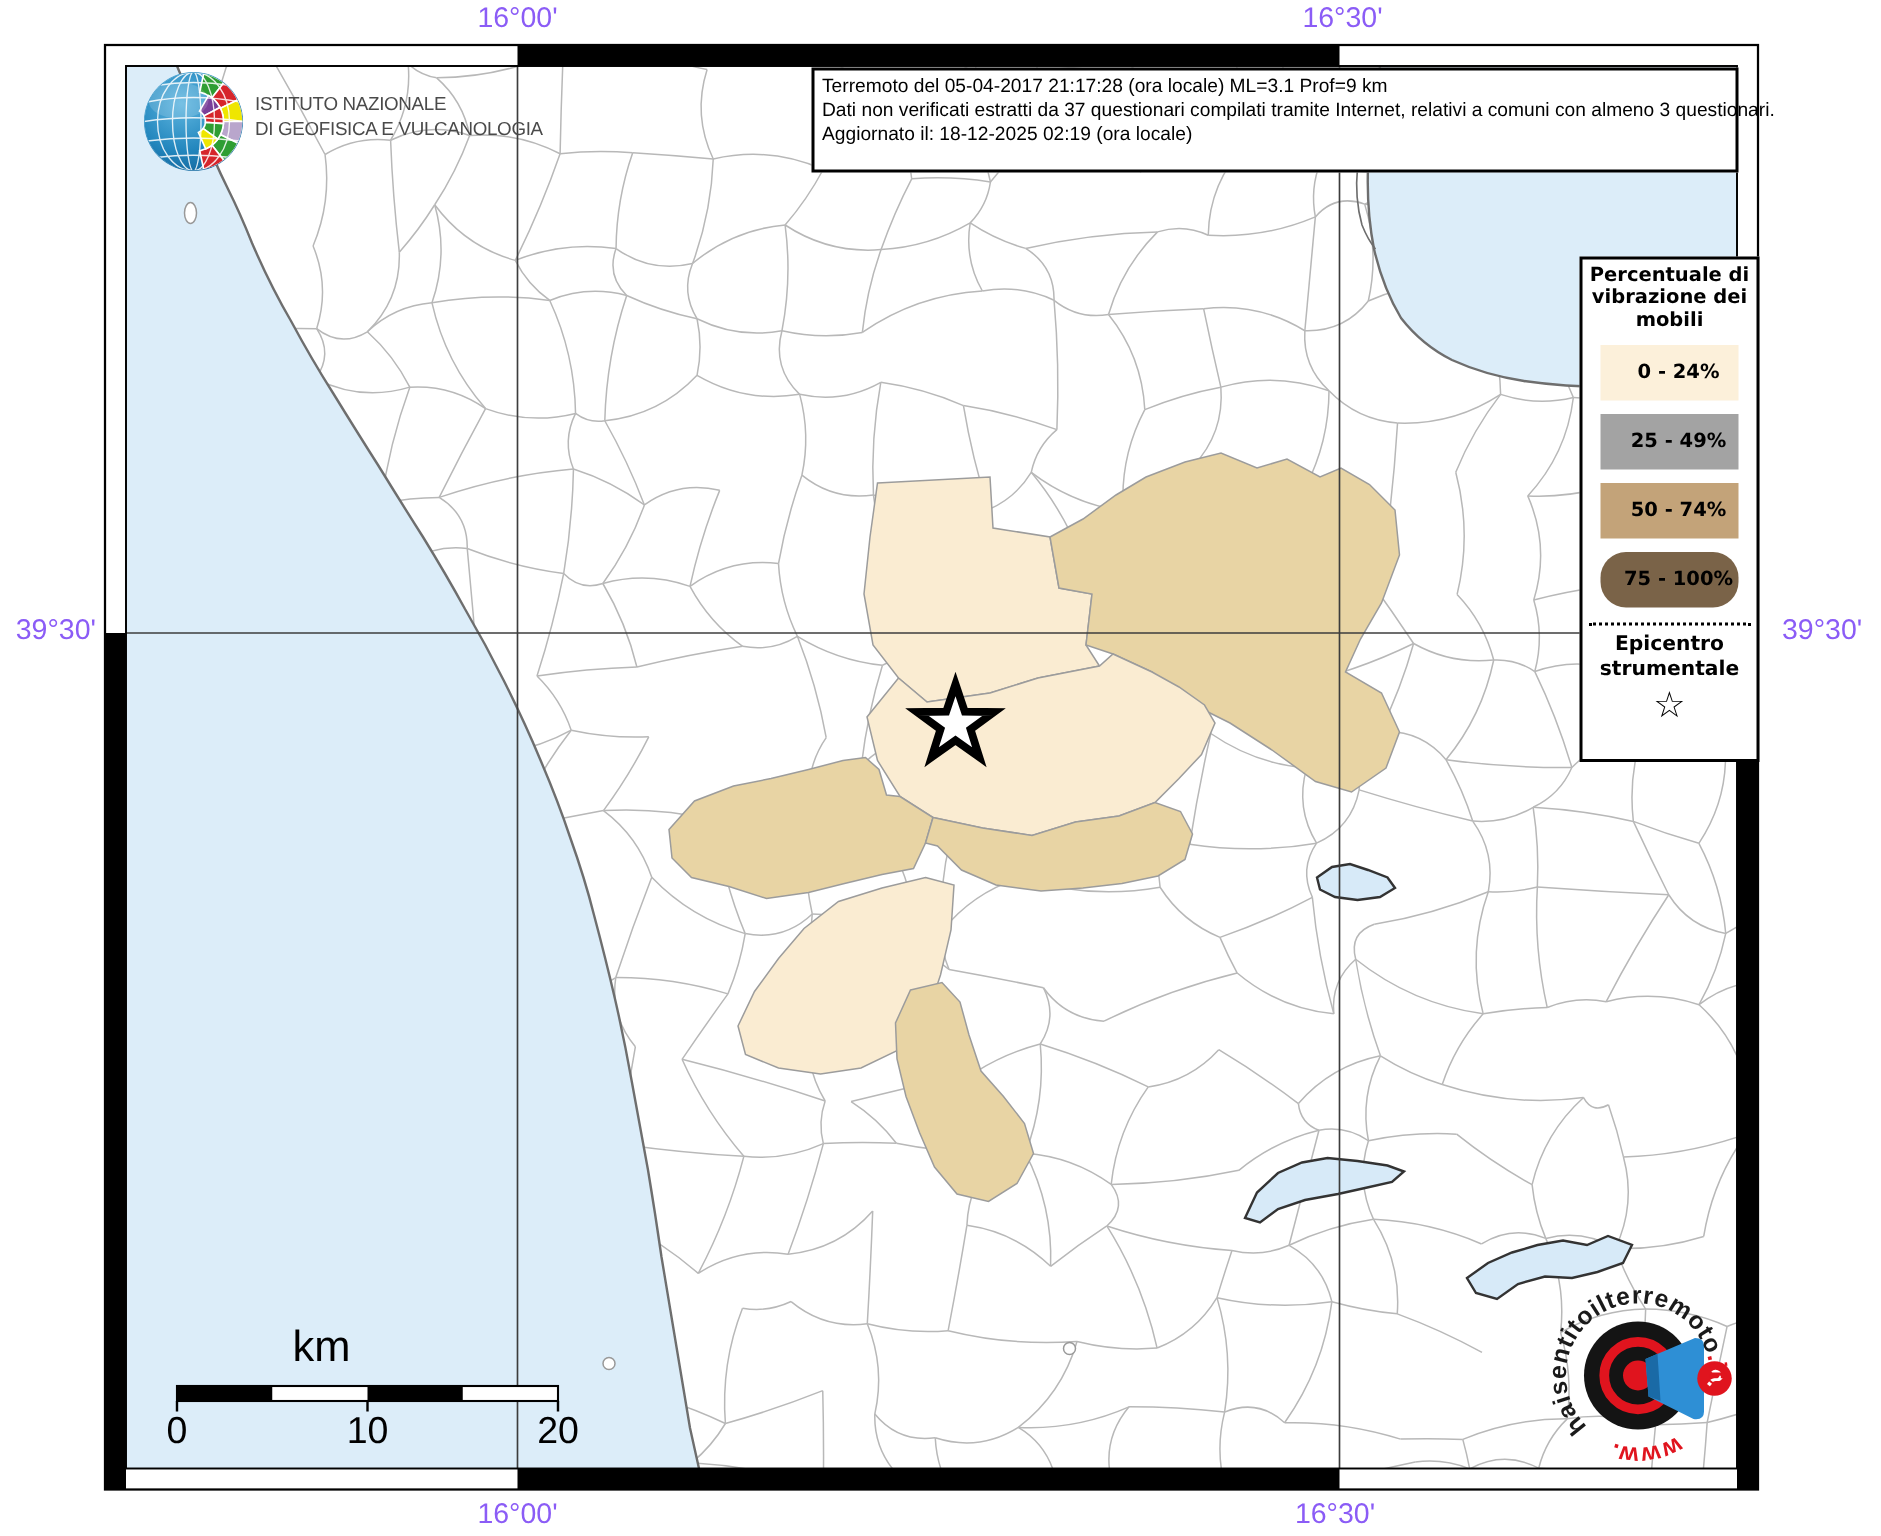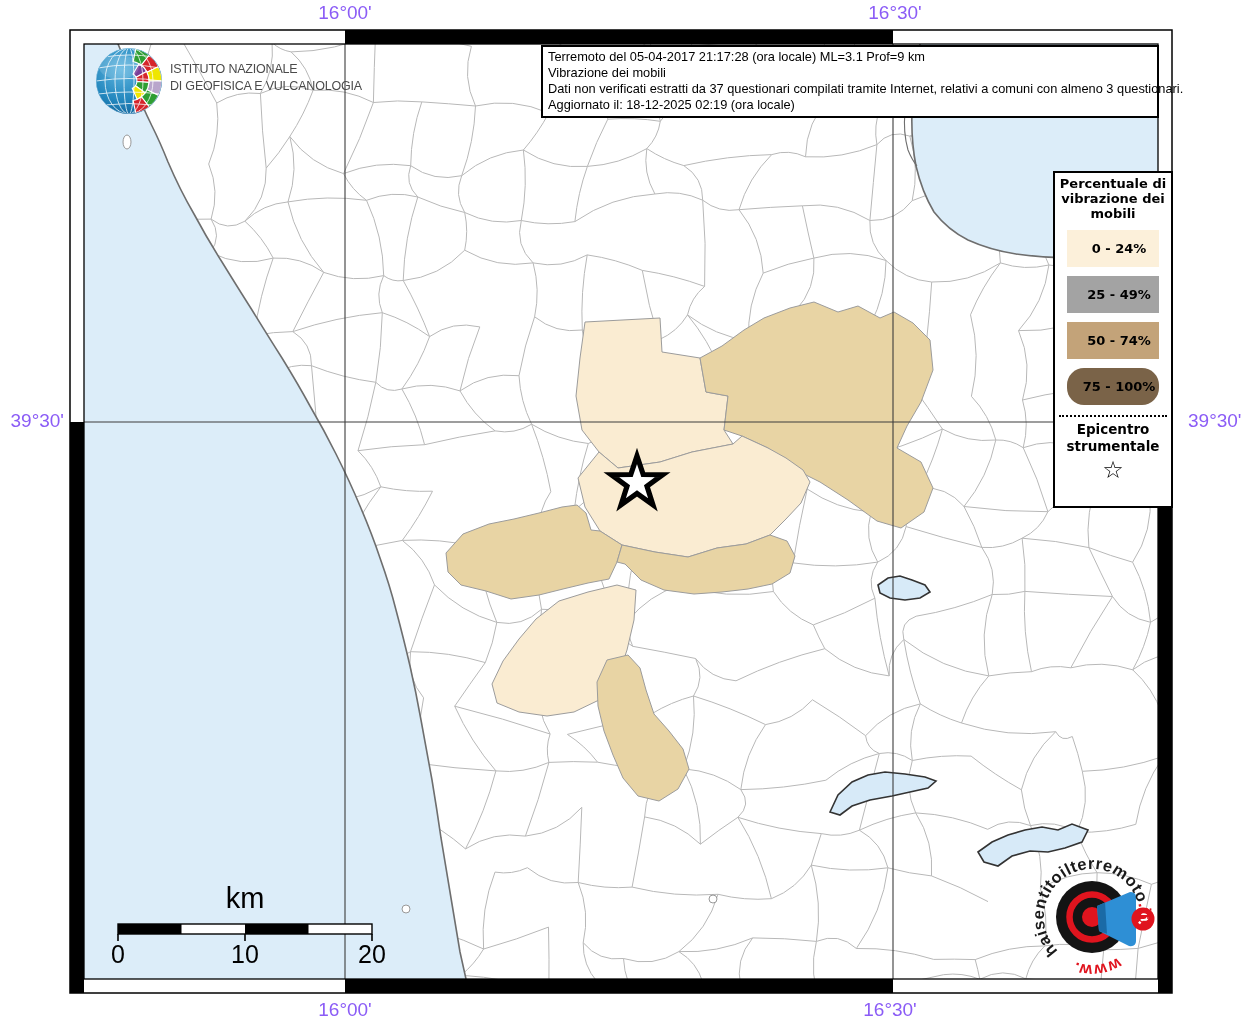--- a/index.html
+++ b/index.html
@@ -2,34 +2,34 @@
 <html><head>
 <meta charset="utf-8">
 <style>
   html,body{margin:0;padding:0;background:#ffffff;}
   #stage{position:relative;width:1254px;height:1024px;background:#fff;overflow:hidden;
          font-family:"Liberation Sans",sans-serif;}
   #mapsvg{position:absolute;left:0;top:0;z-index:1;}
   .ov{position:absolute;z-index:5;}
   .coord{font-size:19px;color:#8b5cf6;text-align:center;z-index:5;position:absolute;}
   #info-box{left:541px;top:45px;width:618px;background:#fff;border:2px solid #000;
-            padding:2px 5px 3px 5px;font-size:12.8px;line-height:16px;color:#000;
+            padding:2px 5px 16px 5px;font-size:12.8px;line-height:16px;color:#000;
             white-space:nowrap;box-sizing:border-box;}
   #legend-box{left:1053px;top:171px;width:120px;height:337px;background:#fff;border:2px solid #000;
               box-sizing:border-box;font-family:"DejaVu Sans",sans-serif;text-align:center;
               padding:3px 2px;overflow:hidden;}
   #legend-title{font-size:13px;font-weight:bold;line-height:15px;margin-bottom:5px;}
   .swatch{width:80px;height:37px;margin:9px auto 0 auto;display:flex;align-items:center;
           justify-content:center;font-size:13px;font-weight:bold;color:#000;padding-left:12px;}
   #legend-divider{border-top:2px dotted #000;margin:10px 2px 4px 2px;}
   #legend-epicentro{font-size:13.5px;font-weight:bold;line-height:17px;}
   #legend-star{font-size:24px;line-height:24px;margin-top:3px;color:#000;}
   #ingv-text{left:170px;top:61px;font-size:12.5px;font-weight:normal;color:#4a4a4a;
              line-height:17px;letter-spacing:-0.2px;white-space:nowrap;}
-  #km-label{left:195px;top:882px;width:100px;text-align:center;font-size:29px;color:#000;}
+  #km-label{left:195px;top:882px;width:100px;text-align:left;font-size:29px;color:#000;}
   .scale-num{position:absolute;z-index:5;top:940px;width:44px;text-align:center;font-size:25px;color:#000;}
 </style>
 </head>
 <body>
 
 <div id="stage">
 
 <svg id="mapsvg" width="1254" height="1024" viewBox="0 0 1254 1024">
   <defs>
     <clipPath id="mapclip">
@@ -758,21 +758,20 @@
 
 <div class="coord" style="left:300px;top:2px;width:90px;">16°00'</div>
 <div class="coord" style="left:850px;top:2px;width:90px;">16°30'</div>
 <div class="coord" style="left:300px;top:999px;width:90px;">16°00'</div>
 <div class="coord" style="left:845px;top:999px;width:90px;">16°30'</div>
 <div class="coord" style="left:0px;top:410px;width:64px;text-align:right;">39°30'</div>
 <div class="coord" style="left:1188px;top:410px;width:66px;text-align:left;">39°30'</div>
 
 <div id="info-box" class="ov">
   <div>Terremoto del 05-04-2017 21:17:28 (ora locale) ML=3.1 Prof=9 km</div>
-  <div>Vibrazione dei mobili</div>
   <div>Dati non verificati estratti da 37 questionari compilati tramite Internet, relativi a comuni con almeno 3 questionari.</div>
   <div>Aggiornato il: 18-12-2025 02:19 (ora locale)</div>
 </div>
 
 <div class="ov" id="ingv-text">
   <div>ISTITUTO NAZIONALE</div>
   <div>DI GEOFISICA E VULCANOLOGIA</div>
 </div>
 
 <div id="legend-box" class="ov">

